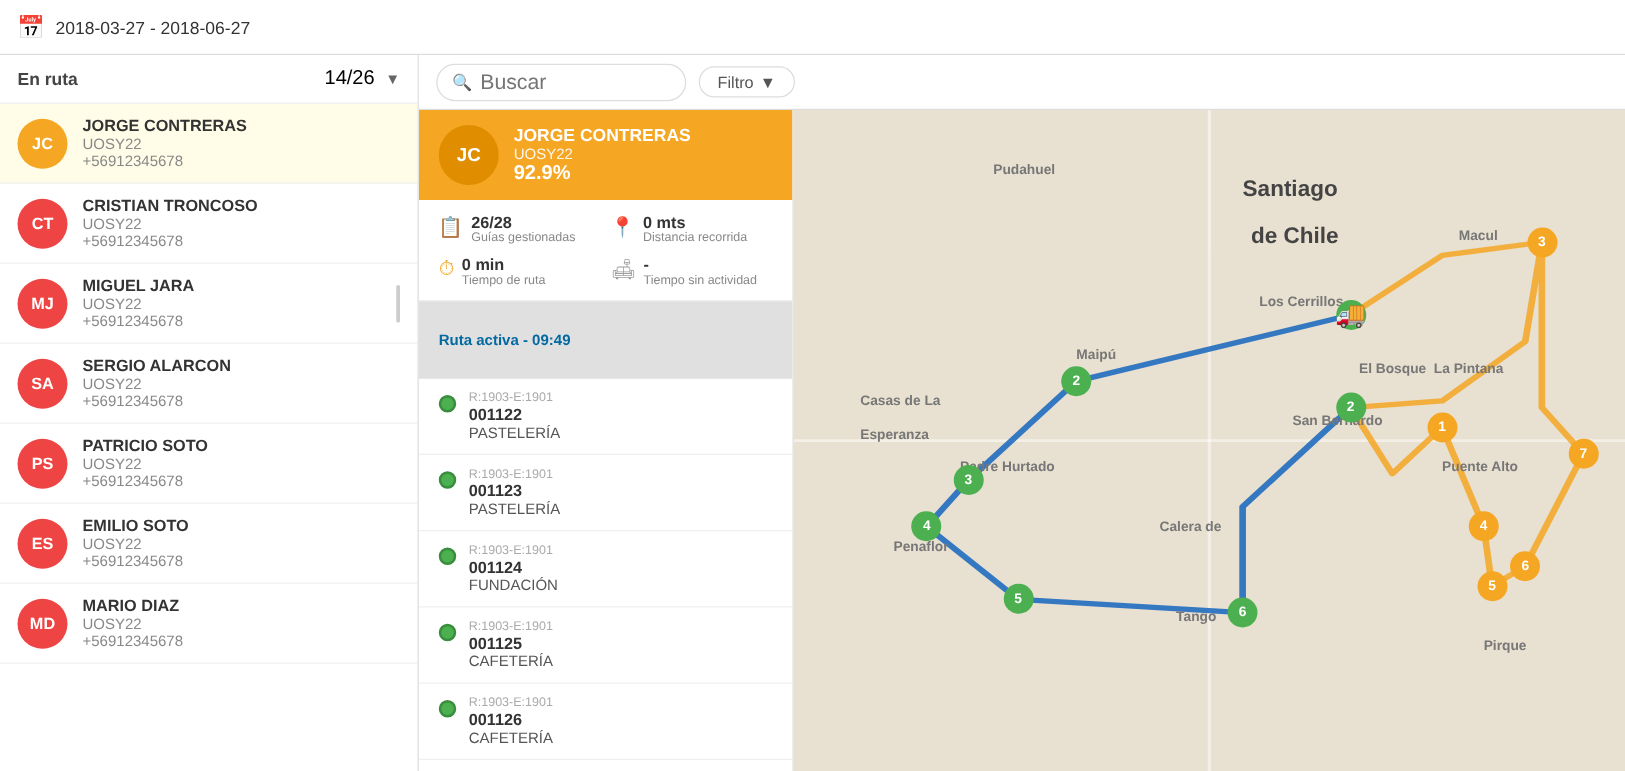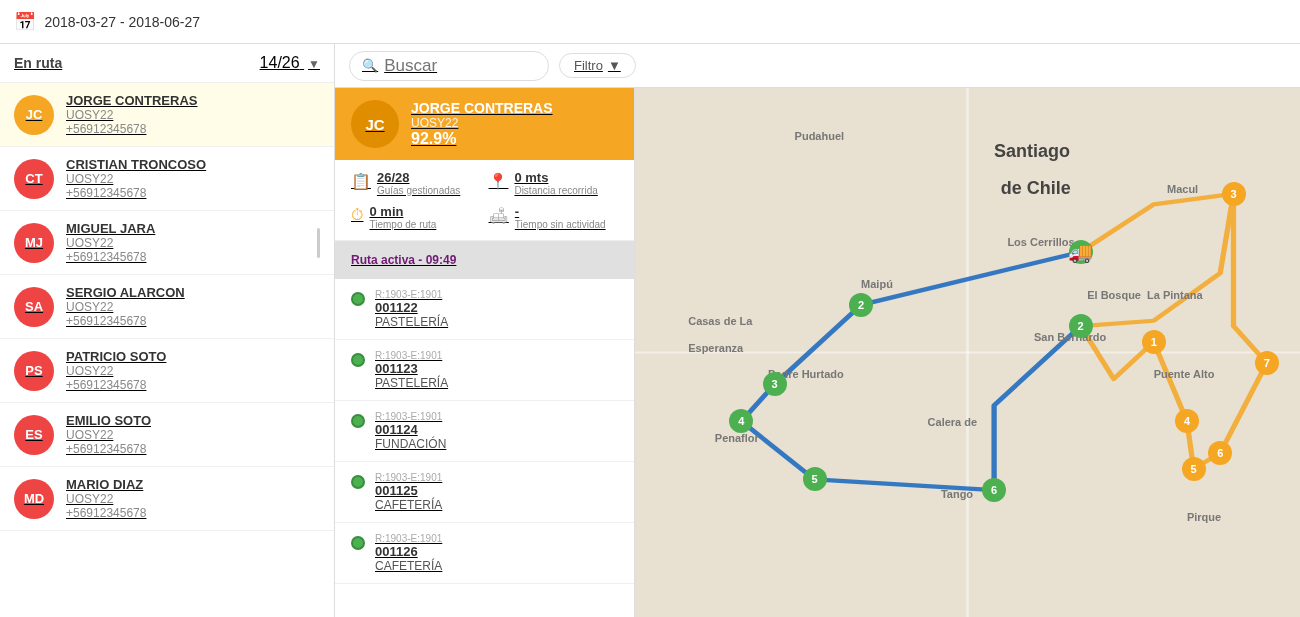--- a/index.html
+++ b/index.html
@@ -12,21 +12,21 @@
       background: #fff;
       border-bottom: 1px solid #ddd;
       height: 44px;
       padding: 0 14px;
       flex-shrink: 0;
     }
     .top-bar .calendar-icon { color: #f5a623; font-size: 18px; margin-right: 8px; }
     .top-bar .date-range { font-size: 14px; color: #333; font-weight: 500; }
 
     
-    .main { display: flex; flex: 1; overflow: hidden; text-decoration: underline; }
+    .main { display: flex; flex: 1; overflow: hidden; }
 
     
     .sidebar {
       width: 335px;
       flex-shrink: 0;
       background: #fff;
       border-right: 1px solid #ddd;
       display: flex;
       flex-direction: column;
       overflow: hidden;
@@ -147,22 +147,22 @@
       padding: 10px 16px; border-bottom: 1px solid #eee; gap: 8px;
     }
     .detail-stat-item { display: flex; align-items: flex-start; gap: 6px; }
     .detail-stat-icon { color: #f5a623; font-size: 16px; margin-top: 2px; }
     .detail-stat-icon.blue { color: #2196f3; }
     .detail-stat-icon.gray { color: #9e9e9e; }
     .detail-stat-val { font-size: 13px; font-weight: 700; color: #333; }
     .detail-stat-lbl { font-size: 10px; color: #888; }
     .route-header {
       background: #e0e0e0;
-      padding: 12px 16px;
-      font-size: 12px; color: #701a75; font-weight: 600;
+      padding: 24px 16px;
+      font-size: 12px; color: #0369a1; font-weight: 600;
     }
     .route-list { overflow-y: auto; flex: 1; }
     .route-item {
       display: flex; align-items: flex-start;
       padding: 10px 16px;
       border-bottom: 1px solid #f0f0f0;
       gap: 10px;
     }
     .route-dot {
       width: 14px; height: 14px; border-radius: 50%;

